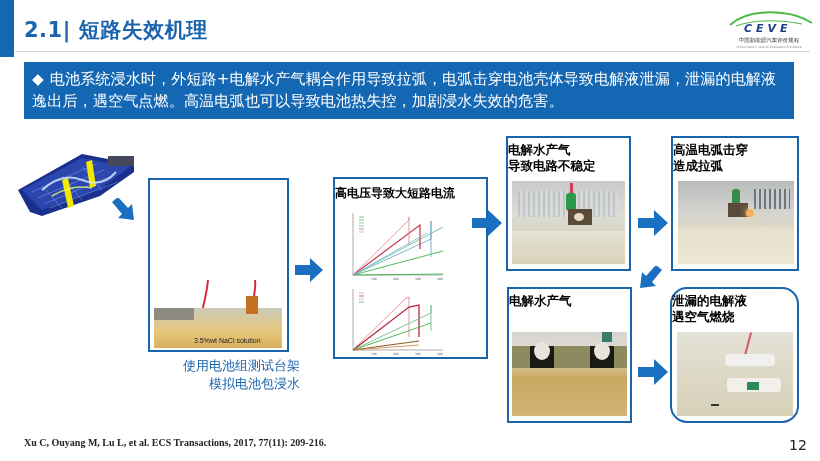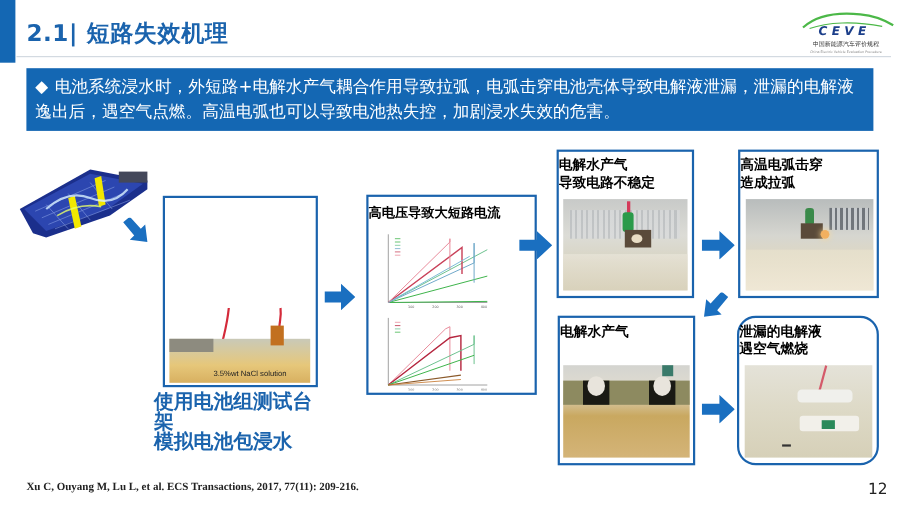--- a/index.html
+++ b/index.html
@@ -10,21 +10,21 @@
   .title-rule{left:15px;top:51px;width:795px;height:1px;background:#cfd6de;}
   .logo{left:722px;top:8px;width:94px;height:44px;}
   .logo-text{position:absolute;left:22px;top:14px;font-size:11px;font-style:italic;font-weight:bold;color:#1c3f8a;letter-spacing:4px;font-family:"DejaVu Sans",sans-serif;}
   .logo-sub{position:absolute;left:0;top:29px;width:94px;text-align:center;font-size:5.5px;color:#333;white-space:nowrap;}
   .logo-sub2{position:absolute;left:0;top:37px;width:94px;text-align:center;font-size:3px;color:#888;white-space:nowrap;}
   .banner{left:24px;top:62px;width:770px;height:57px;background:#1467b3;}
   .banner-text{position:absolute;left:8px;top:6px;width:755px;color:#ffffff;font-size:15.2px;line-height:22px;}
   .frame{border:2px solid #1a63ad;background:#fff;box-sizing:border-box;}
   .frame-cap{color:#000000;font-weight:bold;font-size:12.5px;text-align:left;line-height:16px;}
   .photo{position:absolute;}
-  .caption{color:#1a63ad;font-weight:bold;font-size:18px;text-align:left;line-height:18px;}
+  .caption{color:#1a63ad;font-weight:normal;font-size:13px;text-align:right;line-height:18px;}
   .footer{left:24px;top:437px;font-size:10px;color:#222;font-family:"Liberation Serif",serif;font-weight:bold;}
   .page-num{left:789px;top:437px;font-size:14px;color:#222;}
 </style>
 </head>
 <body>
 
 <div class="abs title-bar"></div>
 <div class="abs title">2.1| 短路失效机理</div>
 <div class="abs title-rule"></div>
 

